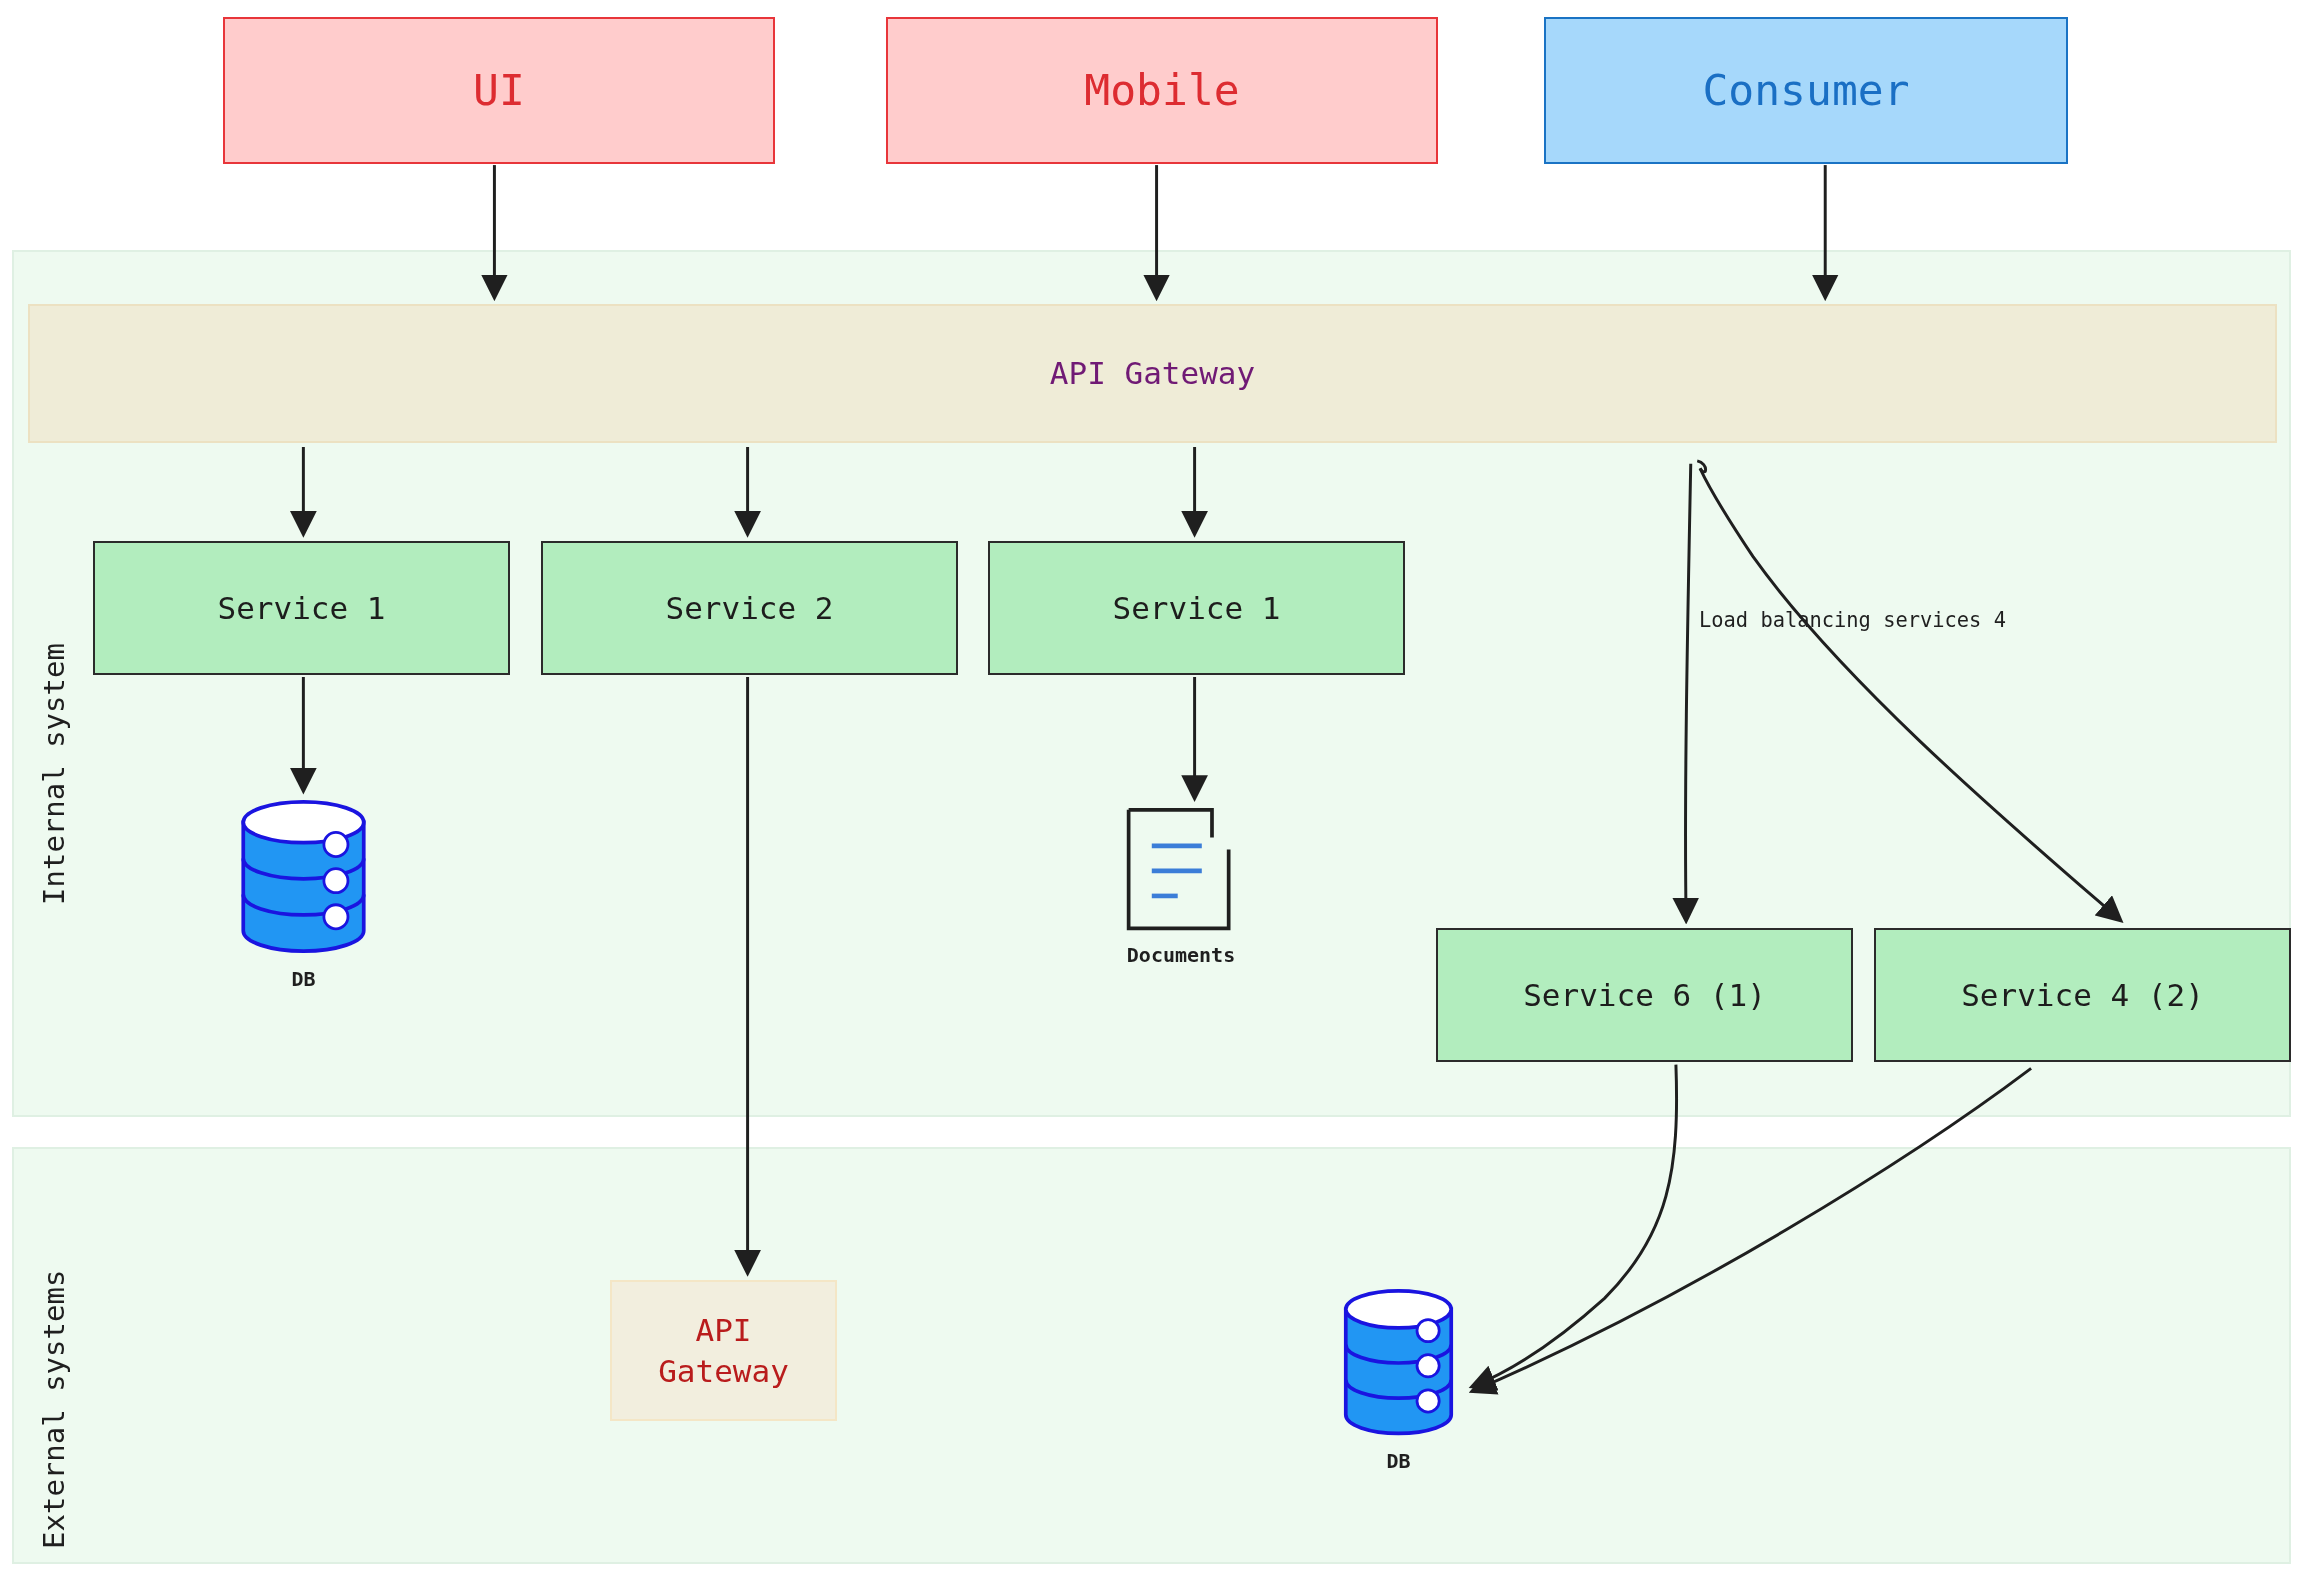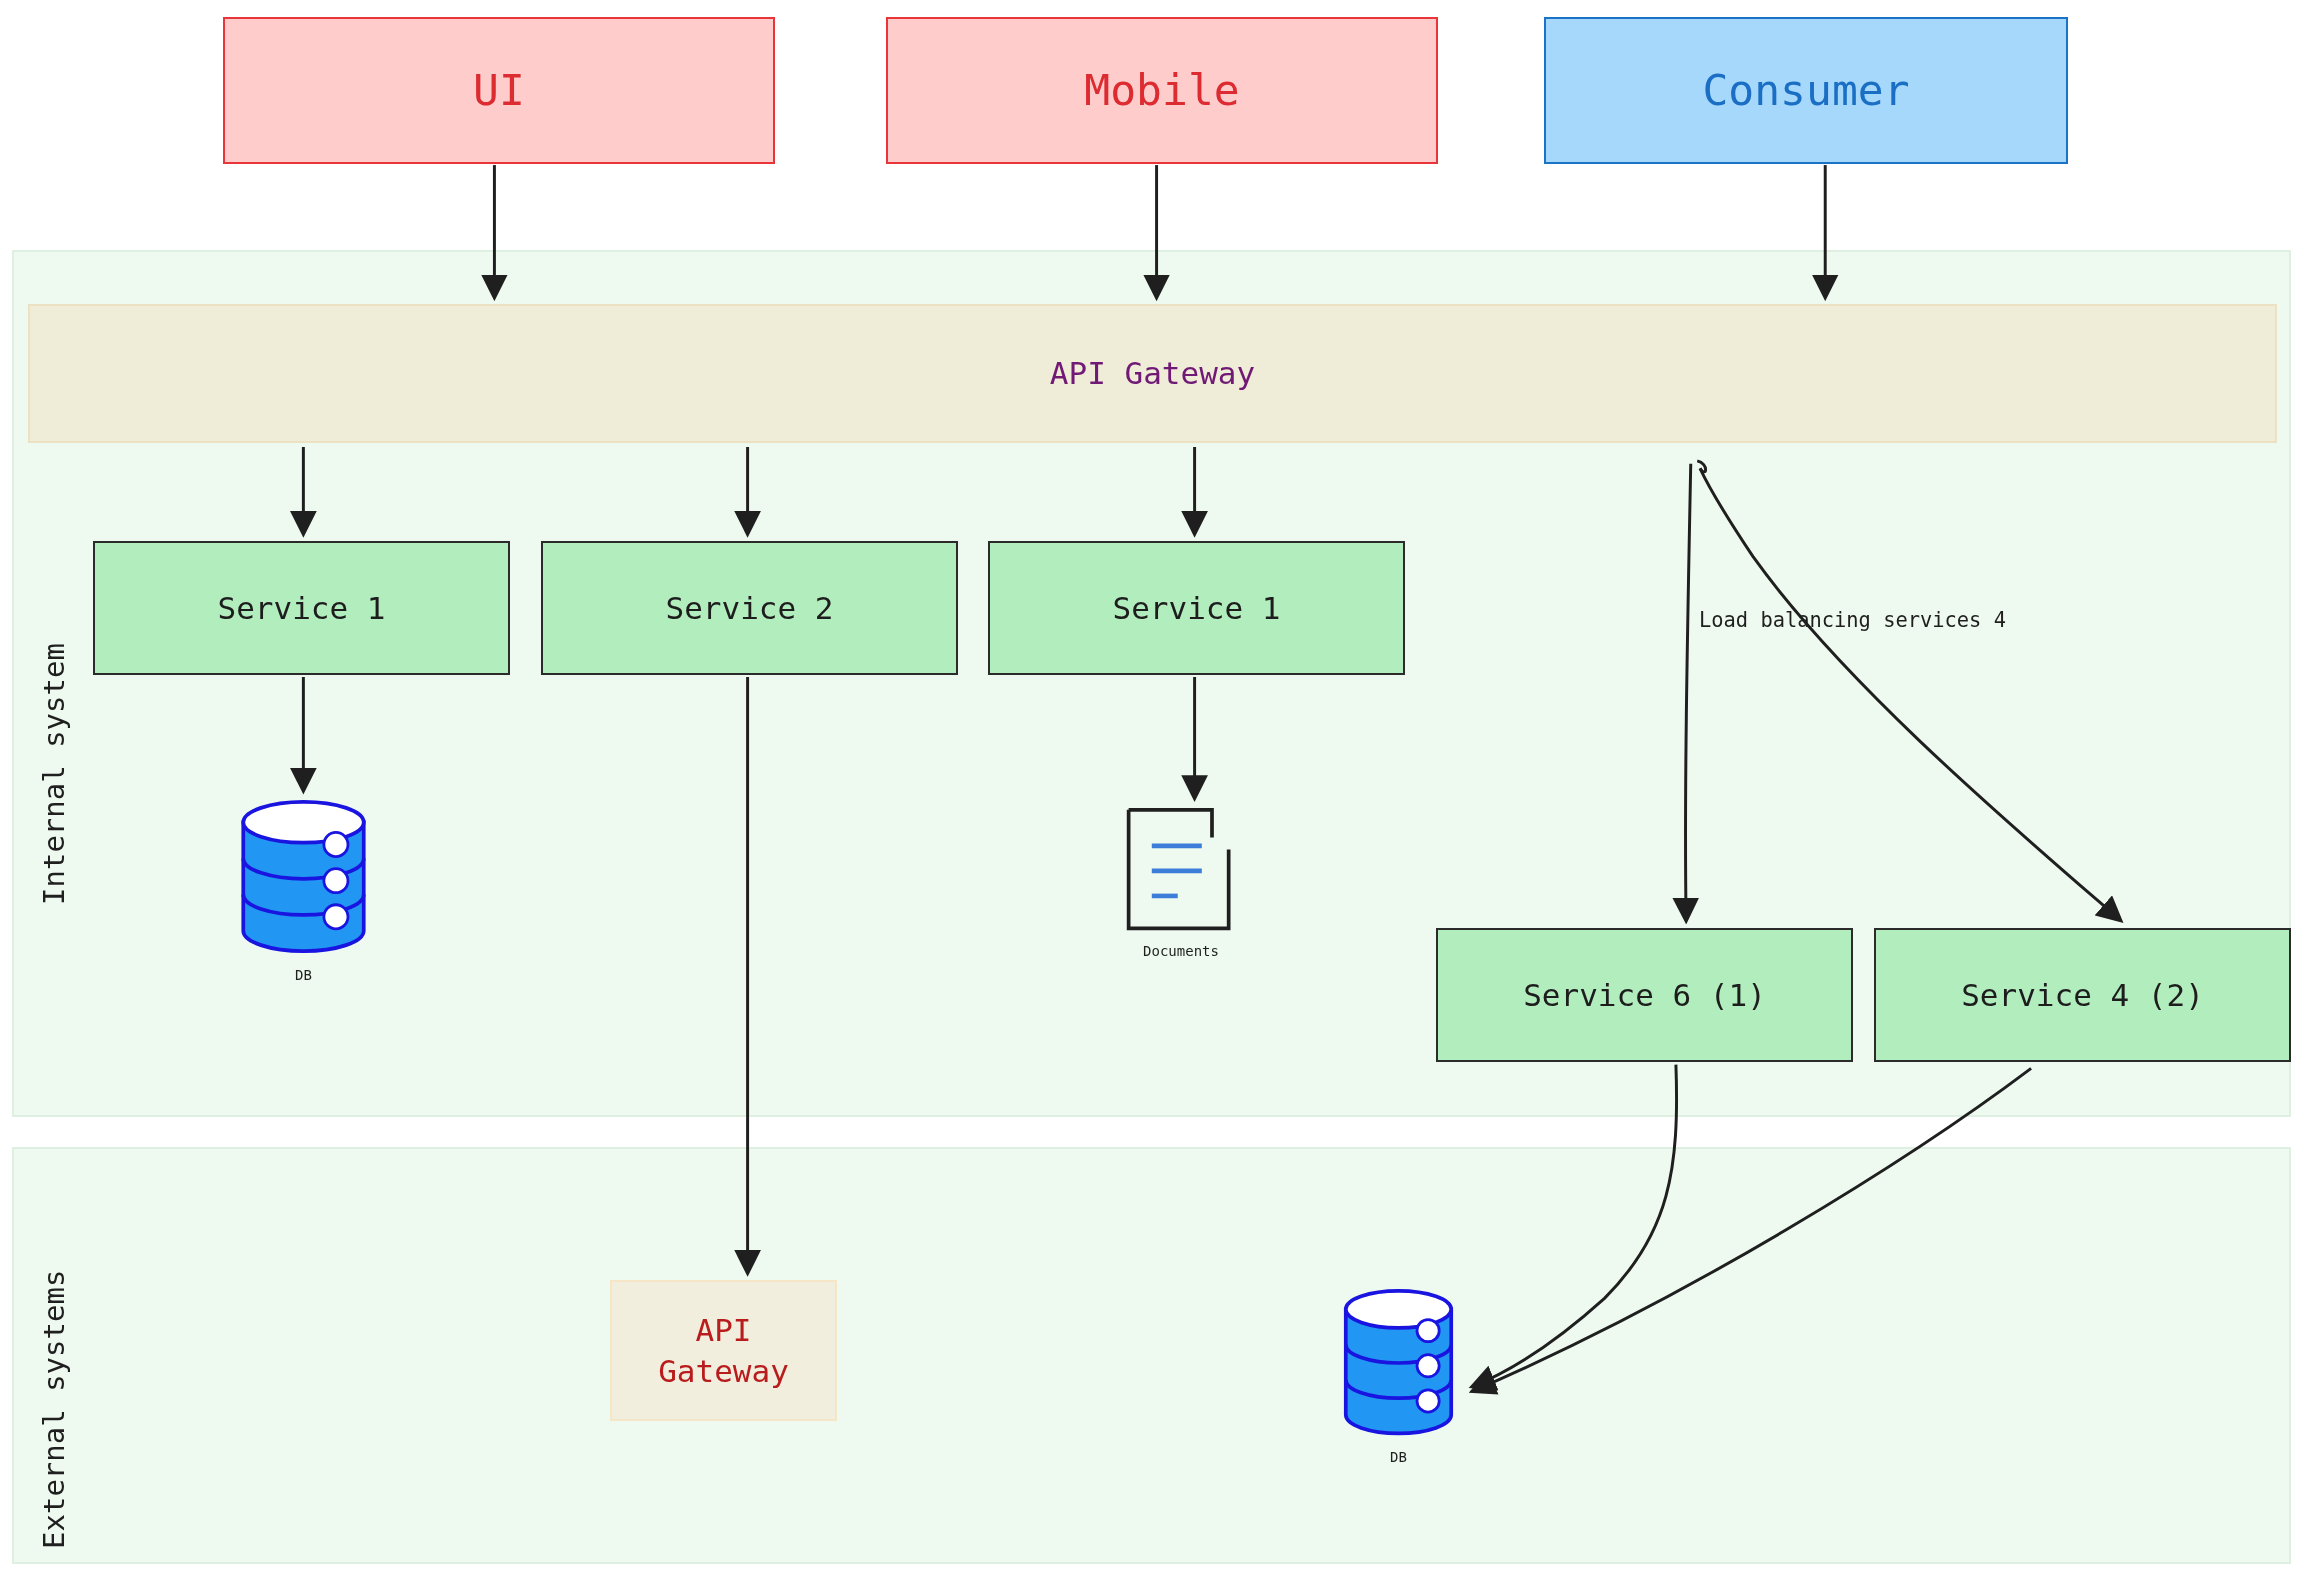--- a/index.html
+++ b/index.html
@@ -82,24 +82,25 @@
     color: #1d1d1d;
     font-size: 31px;
   }
   .icon-wrap {
     position: absolute;
     z-index: 4;
   }
   .icon-caption {
     position: absolute;
     text-align: center;
-    font-size: 14px;
+    font-size: 20px;
     color: #1f1f1f;
     z-index: 4;
     white-space: nowrap;
+    font-weight: bold;
   }
   .edge-label {
     position: absolute;
     font-size: 20.4px;
     color: #1f1f1f;
     white-space: nowrap;
     z-index: 6;
   }
 </style>
 </head>

